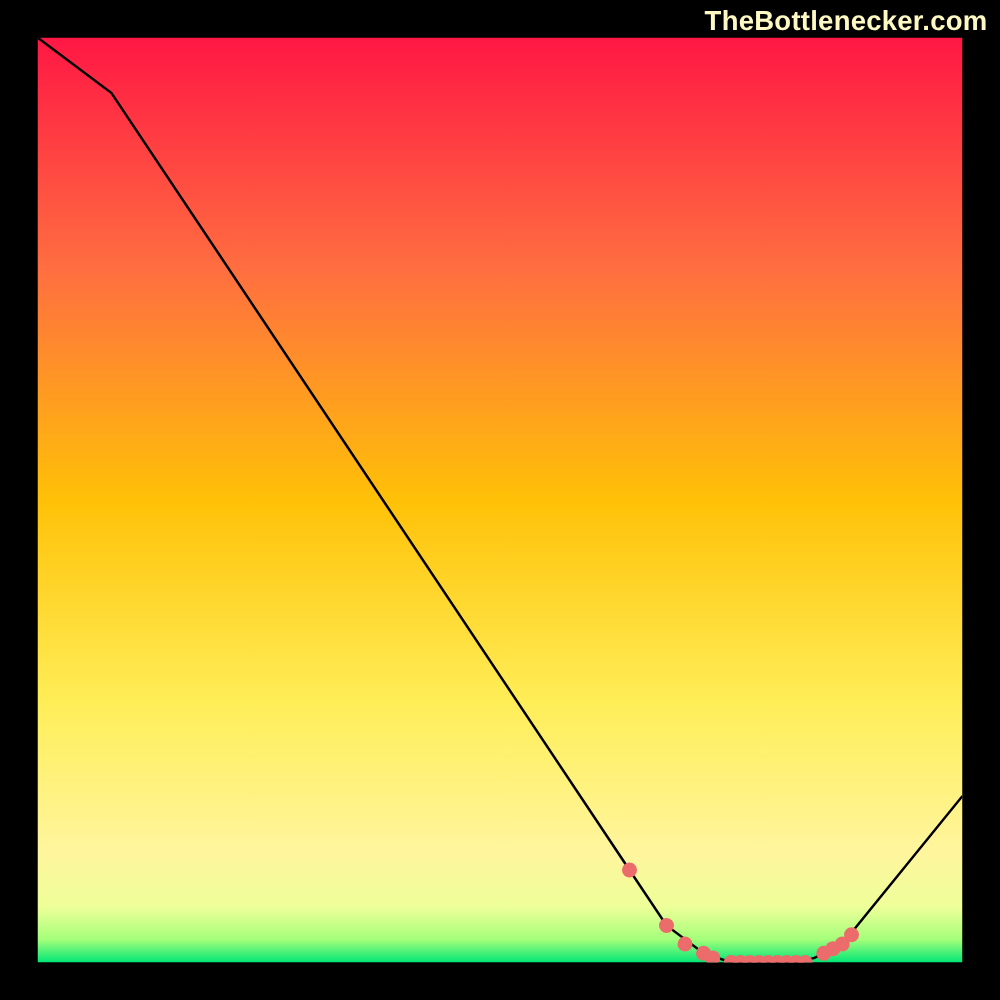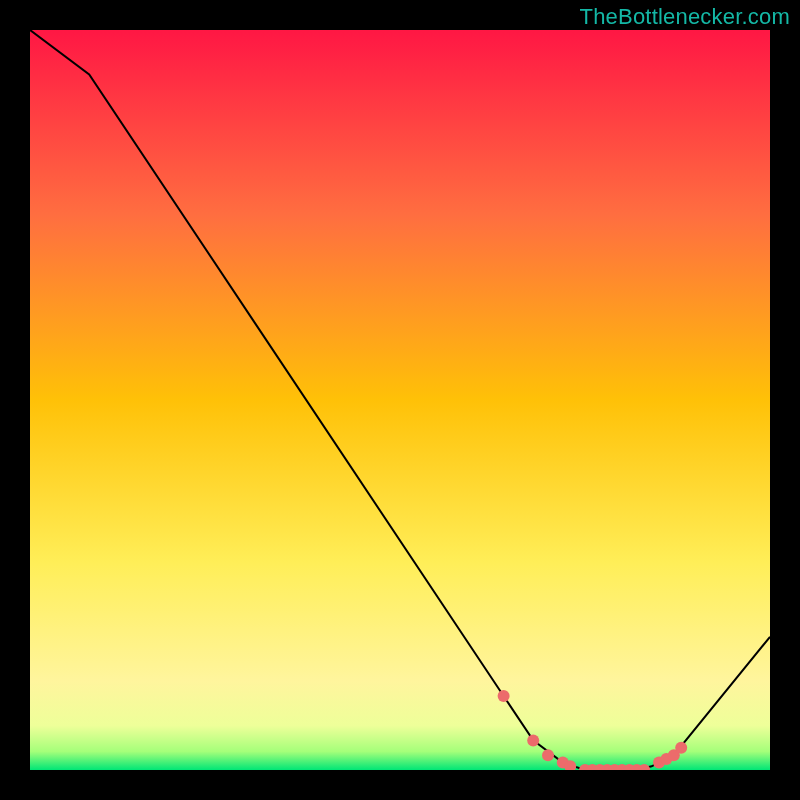--- a/index.html
+++ b/index.html
@@ -15,22 +15,22 @@
     position: relative;
     width: 800px;
     height: 800px;
     background: #000;
   }
   .watermark {
     position: absolute;
     top: 4px;
     right: 10px;
     font-size: 22px;
-    font-weight: 400;
-    color: #14b8a6;
+    font-weight: 700;
+    color: #fef9c3;
     letter-spacing: 0.2px;
     z-index: 5;
   }
   .plot {
     position: absolute;
     left: 30px;
     top: 30px;
     width: 740px;
     height: 740px;
   }

